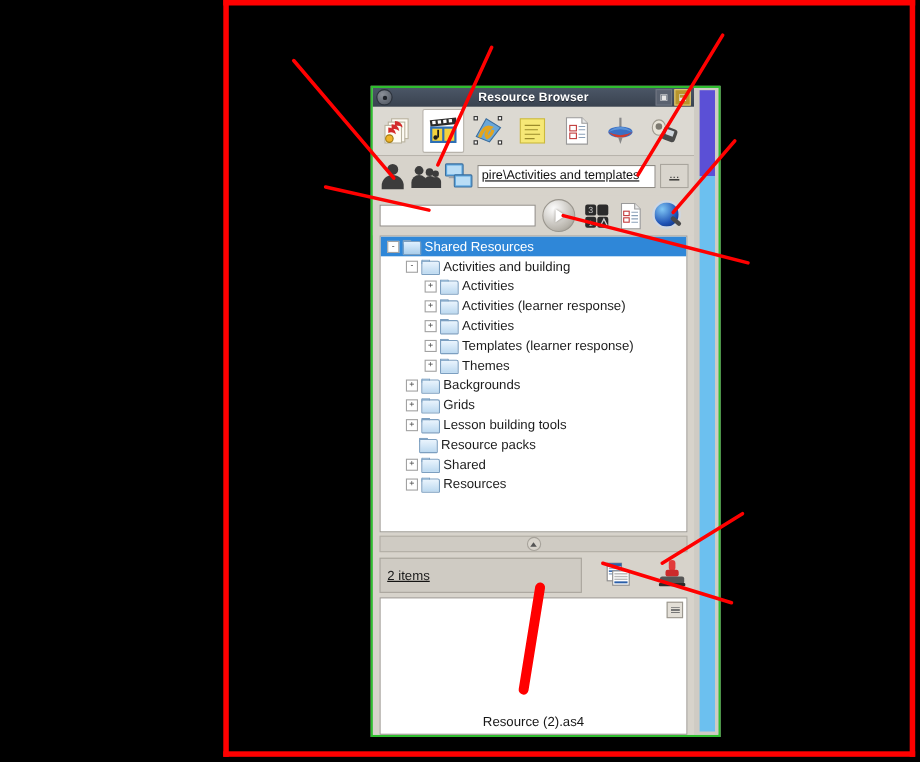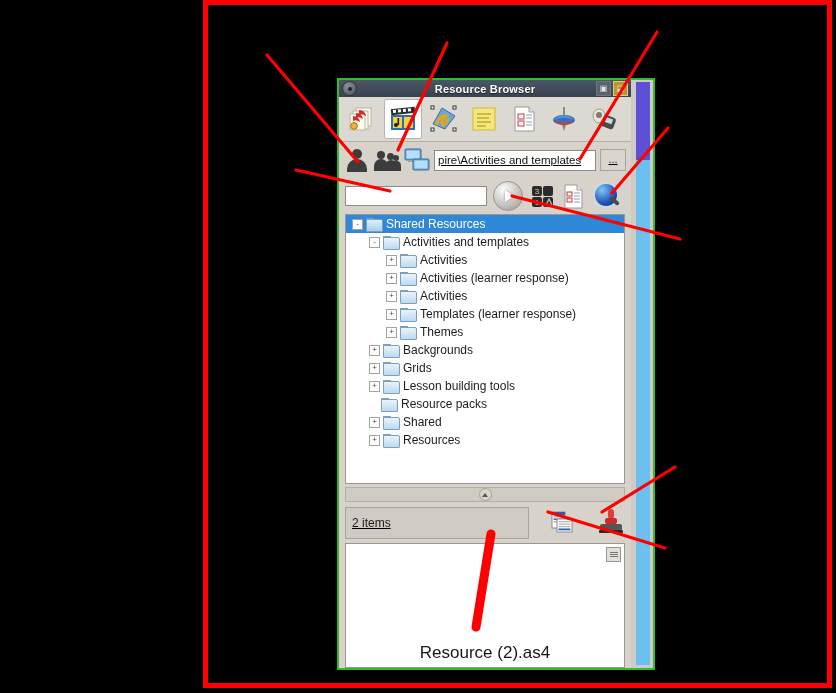--- a/index.html
+++ b/index.html
@@ -236,21 +236,21 @@
   #preview-corner{
     position:absolute;right:3px;top:3px;width:13px;height:13px;
     background:#e3dfd7;border:1px solid #9b978f;
     display:flex;align-items:center;justify-content:center;
   }
   #preview-corner i{
     display:block;width:8px;height:6px;background:
       linear-gradient(#777 0 1px,transparent 1px 2px,#777 2px 3px,transparent 3px 4px,#777 4px 5px,transparent 5px 6px);
   }
   #preview-label{
-    font-size:17px;color:#171717;margin-bottom:4px;
+    font-size:12px;color:#171717;margin-bottom:4px;
   }
 
   
   #anno{position:absolute;left:0;top:0;width:836px;height:693px;z-index:30;pointer-events:none;}
 </style>
 </head>
 <body>
 
 <div id="app-window">
   <div id="win-inner">
@@ -404,21 +404,21 @@
                 <span class="f-back"></span>
               </span>
               <span>Shared Resources</span>
             </div>
             <div class="tnode" style="padding-left: 23px;">
               <span class="exp">-</span>
               <span class="folder">
                 <span class="f-tab"></span>
                 <span class="f-back"></span>
               </span>
-              <span>Activities and templates</span>
+              <span>Activities and building</span>
             </div>
             <div class="tnode" style="padding-left: 40px;">
               <span class="exp">+</span>
               <span class="folder">
                 <span class="f-tab"></span>
                 <span class="f-back"></span>
               </span>
               <span>Activities</span>
             </div>
             <div class="tnode" style="padding-left: 40px;">

